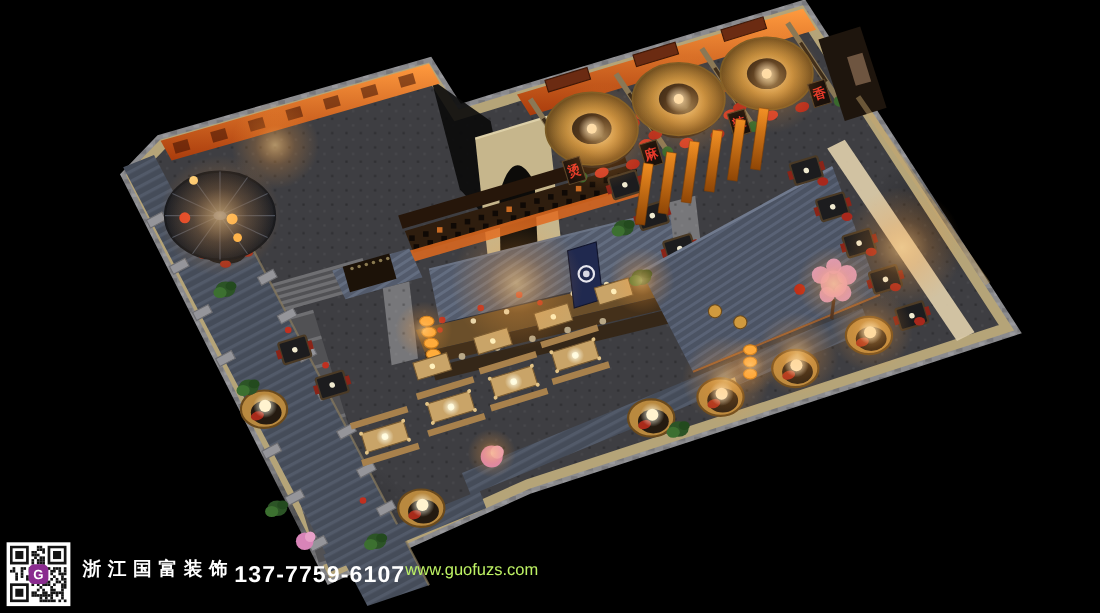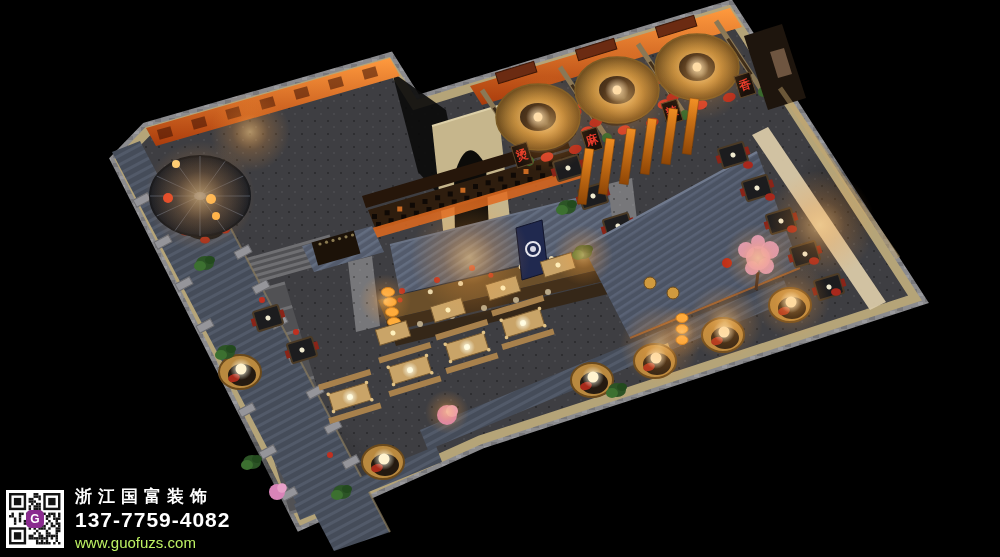--- a/index.html
+++ b/index.html
@@ -4,21 +4,21 @@
 <style>
   html,body{margin:0;padding:0;background:#000;}
   .stage{position:relative;width:1000px;height:557px;background:#000;overflow:hidden;
          font-family:"Liberation Sans", sans-serif;}
   .stage svg.scene{position:absolute;left:0;top:0;}
   .watermark{position:absolute;left:6px;bottom:6px;display:flex;align-items:center;gap:11px;z-index:5;}
   .qr{position:relative;width:58px;height:58px;background:#fff;display:flex;align-items:center;justify-content:center;}
   .qr-badge{position:absolute;left:50%;top:50%;transform:translate(-50%,-50%);
             width:18px;height:18px;border-radius:5px;display:flex;align-items:center;justify-content:center;
             color:#fff;font-weight:bold;font-size:12px;}
-  .wm-text{display:flex;flex-direction:column;justify-content:center;}
+  .wm-text{display:flex;flex-direction:row;justify-content:center;}
   .wm-company{color:#fff;font-size:17px;font-weight:bold;letter-spacing:6px;line-height:1.1;}
   .wm-phone{color:#fff;font-size:21px;font-weight:bold;letter-spacing:1px;line-height:1.15;margin-top:2px;}
   .wm-site{color:#bef264;font-size:15px;line-height:1.1;margin-top:2px;}
 </style>
 </head>
 <body>
 
 <div class="stage">
   <svg class="scene" width="1000" height="557" viewBox="0 0 1000 557">
     <defs>
@@ -779,17 +779,17 @@
           <rect x="0" y="34.300000000000004" width="17.150000000000002" height="17.150000000000002" fill="#141414"></rect>
           <rect x="2.45" y="36.75" width="12.25" height="12.25" fill="#fff"></rect>
           <rect x="4.9" y="39.2" width="7.3500000000000005" height="7.3500000000000005" fill="#141414"></rect>
         </svg>
       <div class="qr-badge" id="qr-badge" style="background: rgb(138, 43, 143);">
         <span>G</span>
       </div>
     </div>
     <div class="wm-text">
       <div class="wm-company">浙江国富装饰</div>
-      <div class="wm-phone">137-7759-4082</div>
+      <div class="wm-phone">137-7759-6107</div>
       <div class="wm-site">www.guofuzs.com</div>
     </div>
   </div>
 </div>
 
 </body></html>

